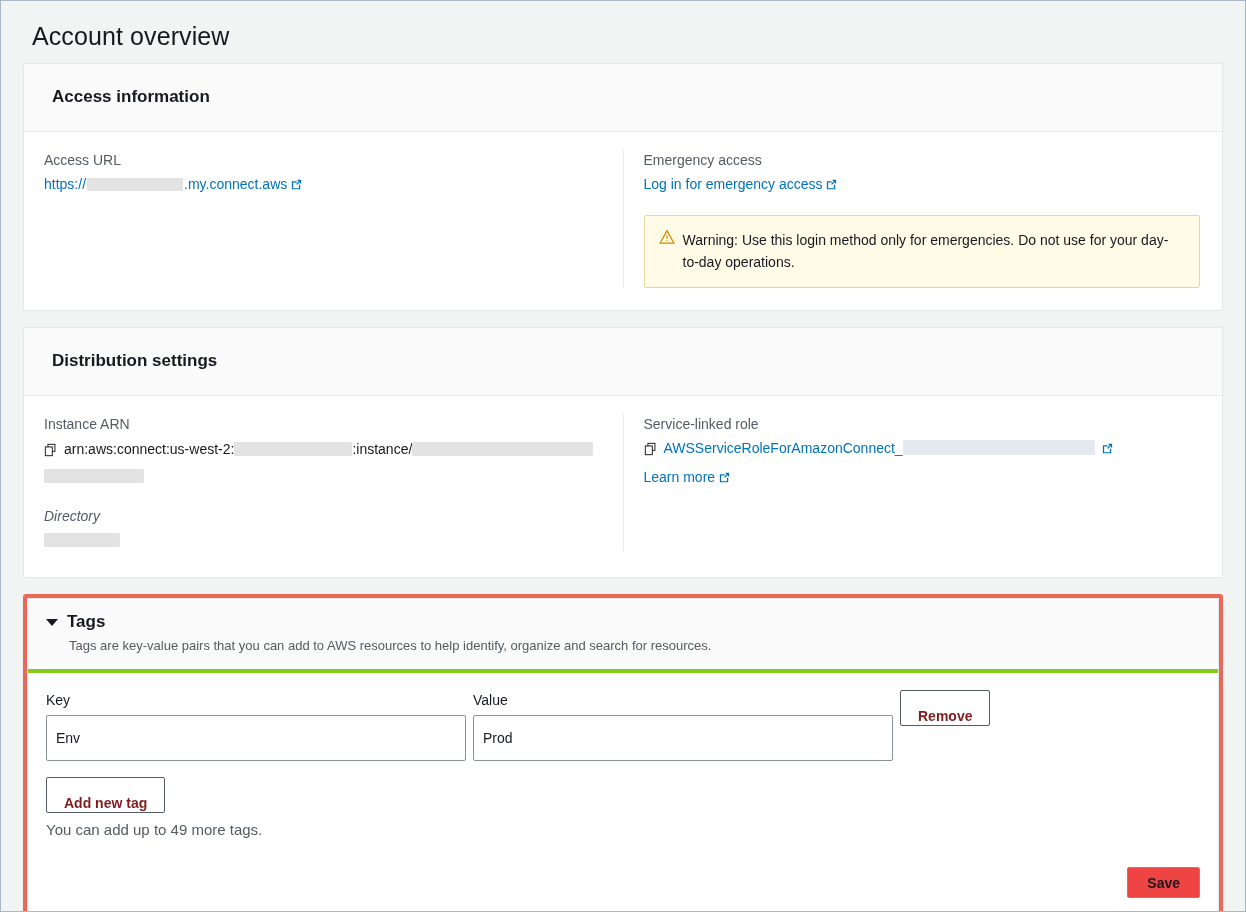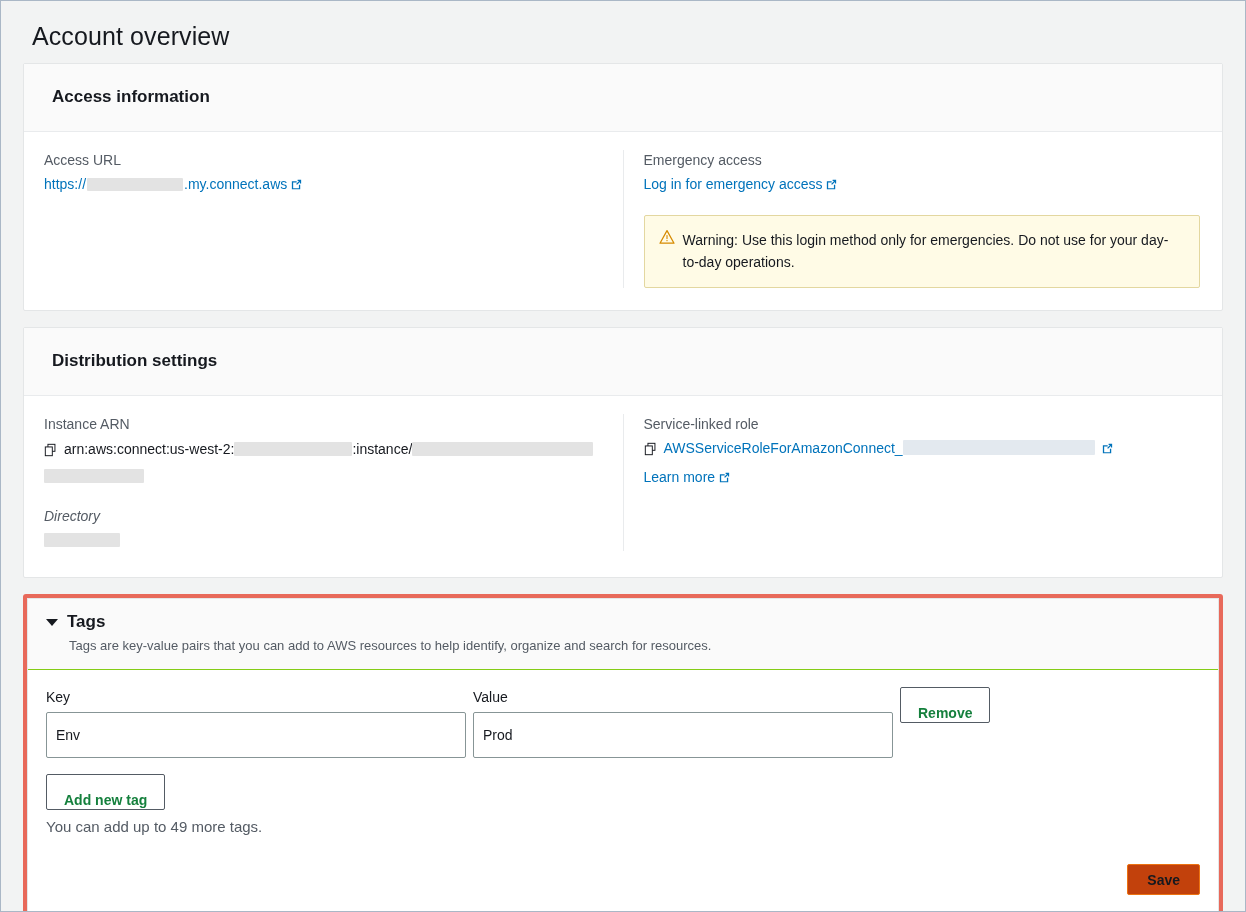--- a/index.html
+++ b/index.html
@@ -151,21 +151,21 @@
     border-radius: 3px;
     box-sizing: border-box;
   }
   .tags-card {
     background: #ffffff;
     border: 1px solid #e4e6e7;
     box-sizing: border-box;
   }
   .tags-header {
     background: #fafafa;
-    border-bottom: 1px solid #84cc16;
+    border-bottom: 4px solid #84cc16;
     padding: 12px 18px 14px 18px;
     box-sizing: border-box;
   }
   .tags-title-row {
     display: flex;
     align-items: center;
     gap: 9px;
   }
   .caret {
     width: 0; height: 0;
@@ -225,26 +225,26 @@
     font-weight: bold;
     border-radius: 2px;
     cursor: pointer;
     box-sizing: border-box;
   }
   .btn-normal {
     height: 31px;
     padding: 17px 17px;
     background: #ffffff;
     border: 1px solid #545b64;
-    color: #15803d;
+    color: #7f1d1d;
   }
   .btn-primary {
     height: 31px;
     padding: 0 19px;
-    background: #c2410c;
+    background: #ef4444;
     border: 1px solid #ec7211;
     color: #16191f;
   }
   .add-tag-wrap { margin-top: 16px; text-decoration: underline; }
   .tags-hint {
     font-size: 15px;
     color: #545b64;
     line-height: 18px;
     margin-top: 8px;
   }

